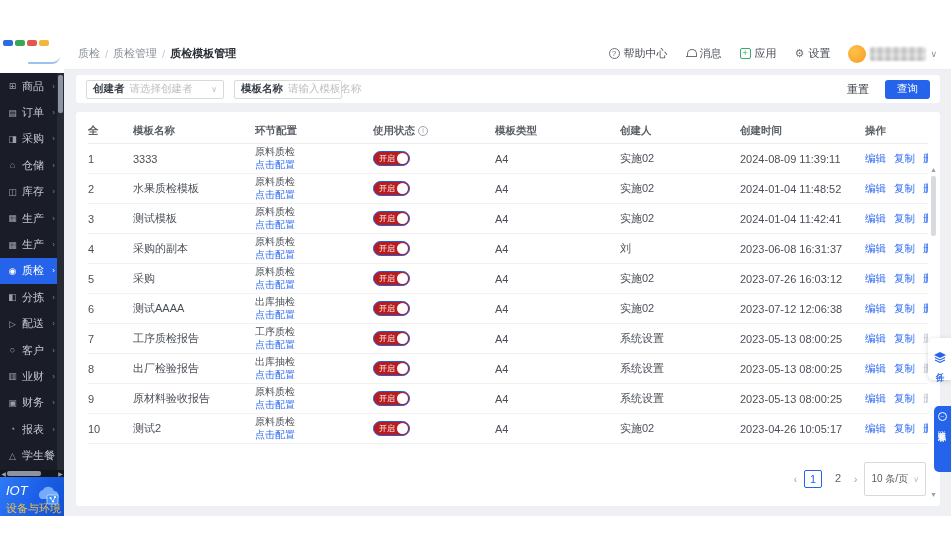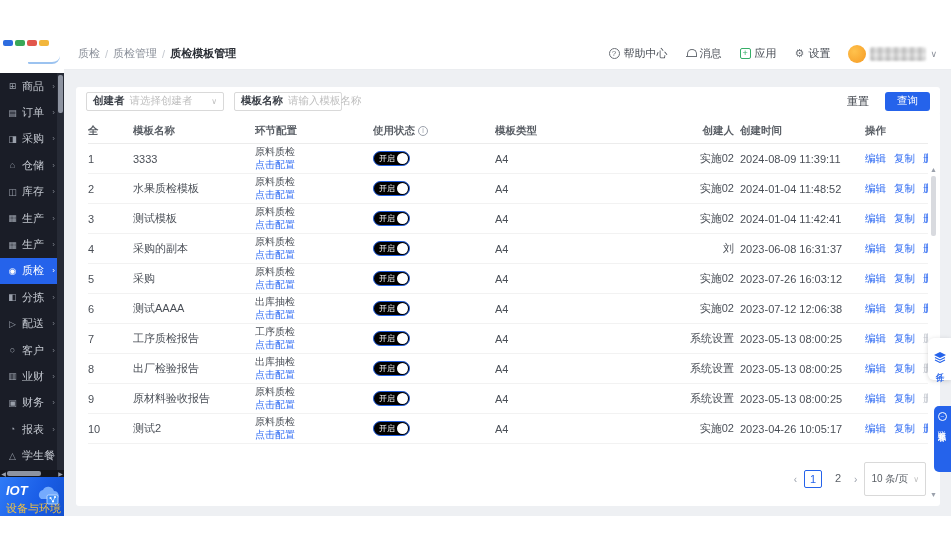--- a/index.html
+++ b/index.html
@@ -50,56 +50,56 @@
   .menu-item.active .mi-icon, .menu-item.active .mi-arrow { color:#fff; }
   .side-scroll { position:absolute; right:0; top:0; width:7px; height:100%; background:#262a35; }
   .side-scroll .thumb { position:absolute; left:1px; top:2px; width:5px; height:38px; background:#8d93a0; border-radius:2px; }
   .hscroll { position:absolute; left:0; top:470px; width:64px; height:7px; background:#14161d;
              display:flex; align-items:center; }
   .hscroll .harrow { color:#9aa0ab; font-size:6px; width:7px; text-align:center; }
   .hscroll .hthumb { height:5px; width:34px; background:#8d93a0; border-radius:2px; }
 
   .iot { position:absolute; left:0; top:477px; width:64px; height:39px; overflow:hidden;
          background:linear-gradient(115deg,#2f7bf7 0%,#1b5fe8 55%,#1250cf 100%); color:#fff; }
-  .iot-title { position:absolute; left:6px; top:6px; font-size:13px; font-weight:bold; font-style:italic; }
+  .iot-title { position:absolute; left:6px; top:6px; font-size:13px; font-weight:normal; font-style:italic; }
   .iot-sub { position:absolute; left:6px; top:24px; font-size:11px; color:#f6c33c;font-family:Liberation Mono, monospace; }
   .iot-cloud { position:absolute; right:2px; top:8px; }
 
   
   .content { position:absolute; left:64px; top:70px; width:887px; height:446px; background:#eef0f3; }
   .card { position:absolute; left:12px; width:864px; background:#fff; border-radius:3px; }
 
-  .filter-card { top:17px; height:28px; display:flex; align-items:center; padding:12px 10px; gap:10px; }
+  .filter-card { top:5px; height:28px; display:flex; align-items:center; padding:12px 10px; gap:10px; }
   .fbox { height:19px; border:1px solid #d9d9d9; border-radius:2px; display:flex; align-items:center;
           padding:0 6px; gap:5px; background:#fff; }
   .fbox .flabel { color:#3a3f47; font-weight:bold; font-size:10.5px; white-space:nowrap; }
   .fbox .fplace { color:#bfbfbf; font-size:10.5px; white-space:nowrap; }
   .fbox.select { width:138px; }
   .fbox.input { width:108px; }
   .fbox .fchev { margin-left:auto; color:#bfbfbf; font-size:8px; }
   .filter-btns { margin-left:auto; display:flex; align-items:center; gap:10px; }
   .btn-text { color:#3a3f47; cursor:pointer; padding:2px 6px; }
   .btn-primary { background:#2563eb; color:#fff; border:none; border-radius:3px; height:19px;
                  padding:0 12px; font-size:10.5px; cursor:pointer; }
 
   .table-card { top:42px; height:394px; padding:6px 12px 0 12px; }
   .new-btn-row { display:flex; justify-content:flex-end; padding:3px 0 6px 0; }
 
   .thead { display:flex; align-items:center; height:26px; border-bottom:1px solid #ececec;
            color:#5a5f66; font-weight:bold; font-size:10.5px; }
   .tr { display:flex; align-items:center; height:30px; border-bottom:1px solid #f2f2f2; color:#4a4f57; }
   .td,.th { padding-right:6px; overflow:hidden; white-space:nowrap; }
   .c0 { width:45px; }  .c1 { width:122px; } .c2 { width:118px; } .c3 { width:122px; }
-  .c4 { width:125px; } .c5 { width:120px;text-align:right; } .c6 { width:125px; } .c7 { flex:1; }
+  .c4 { width:125px; } .c5 { width:120px; } .c6 { width:125px; } .c7 { flex:1; }
   .stage-cell { line-height:1.25; font-size:10px; }
   .link { color:#2f6bf3; text-decoration:none; cursor:pointer; }
   .info-i { display:inline-block; width:10px; height:10px; border:1px solid #9aa0ab; border-radius:50%;
             color:#9aa0ab; font-size:7px; line-height:8px; text-align:center; font-weight:normal;
             vertical-align:1px; margin-left:3px; font-style:normal; }
-  .toggle { width:37px; height:15px; background:#000000; border:1px solid #1d5be0; border-radius:8px;
+  .toggle { width:37px; height:15px; background:#b91c1c; border:1px solid #1d5be0; border-radius:8px;
             position:relative; cursor:pointer; display:flex; align-items:center; }
   .toggle .t-label { color:#fff; font-size:8px; padding-left:5px; }
   .toggle .knob { position:absolute; right:1px; top:1px; width:11px; height:11px; background:#fff; border-radius:50%; }
   .actions { display:flex; gap:8px; font-size:10.5px;align-items:flex-end; }
   .actions .disabled { color:#c3c7cf; cursor:not-allowed; }
 
   .vscroll { position:absolute; right:2px; top:54px; width:9px; height:354px; color:#9aa0ab; }
   .vscroll .va { position:absolute; left:0; width:9px; text-align:center; font-size:7px; }
   .vscroll .va.up { top:0; } .vscroll .va.down { bottom:22px; }
   .vscroll .vthumb { position:absolute; left:2px; top:10px; width:5px; height:60px; background:#d8dadf; border-radius:2px; }

